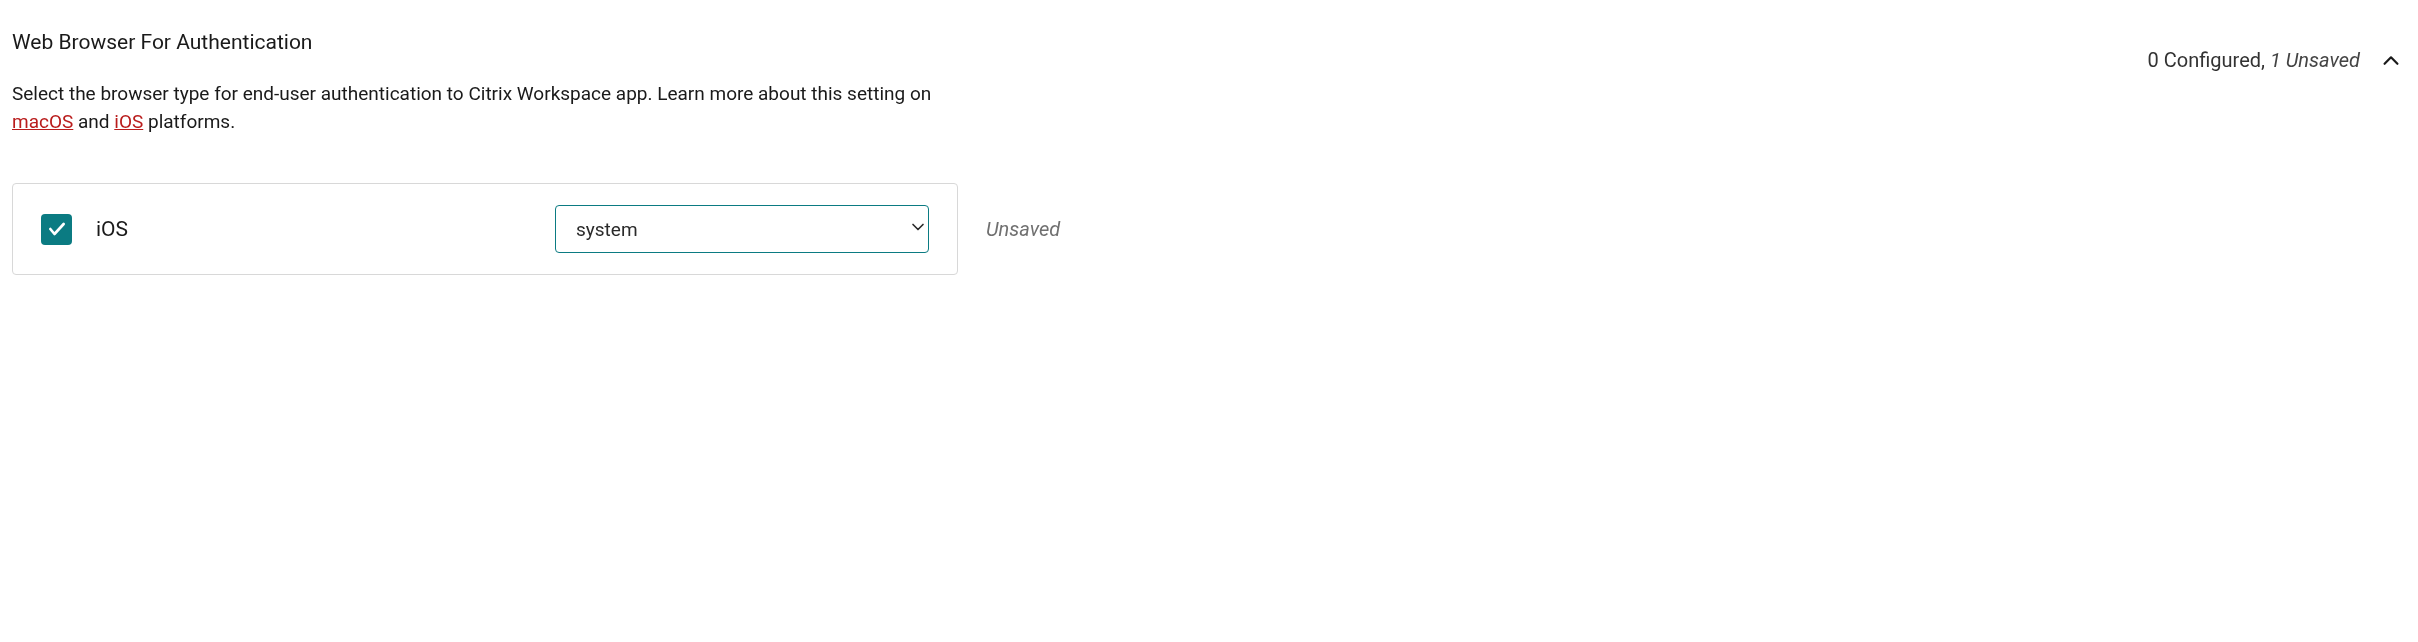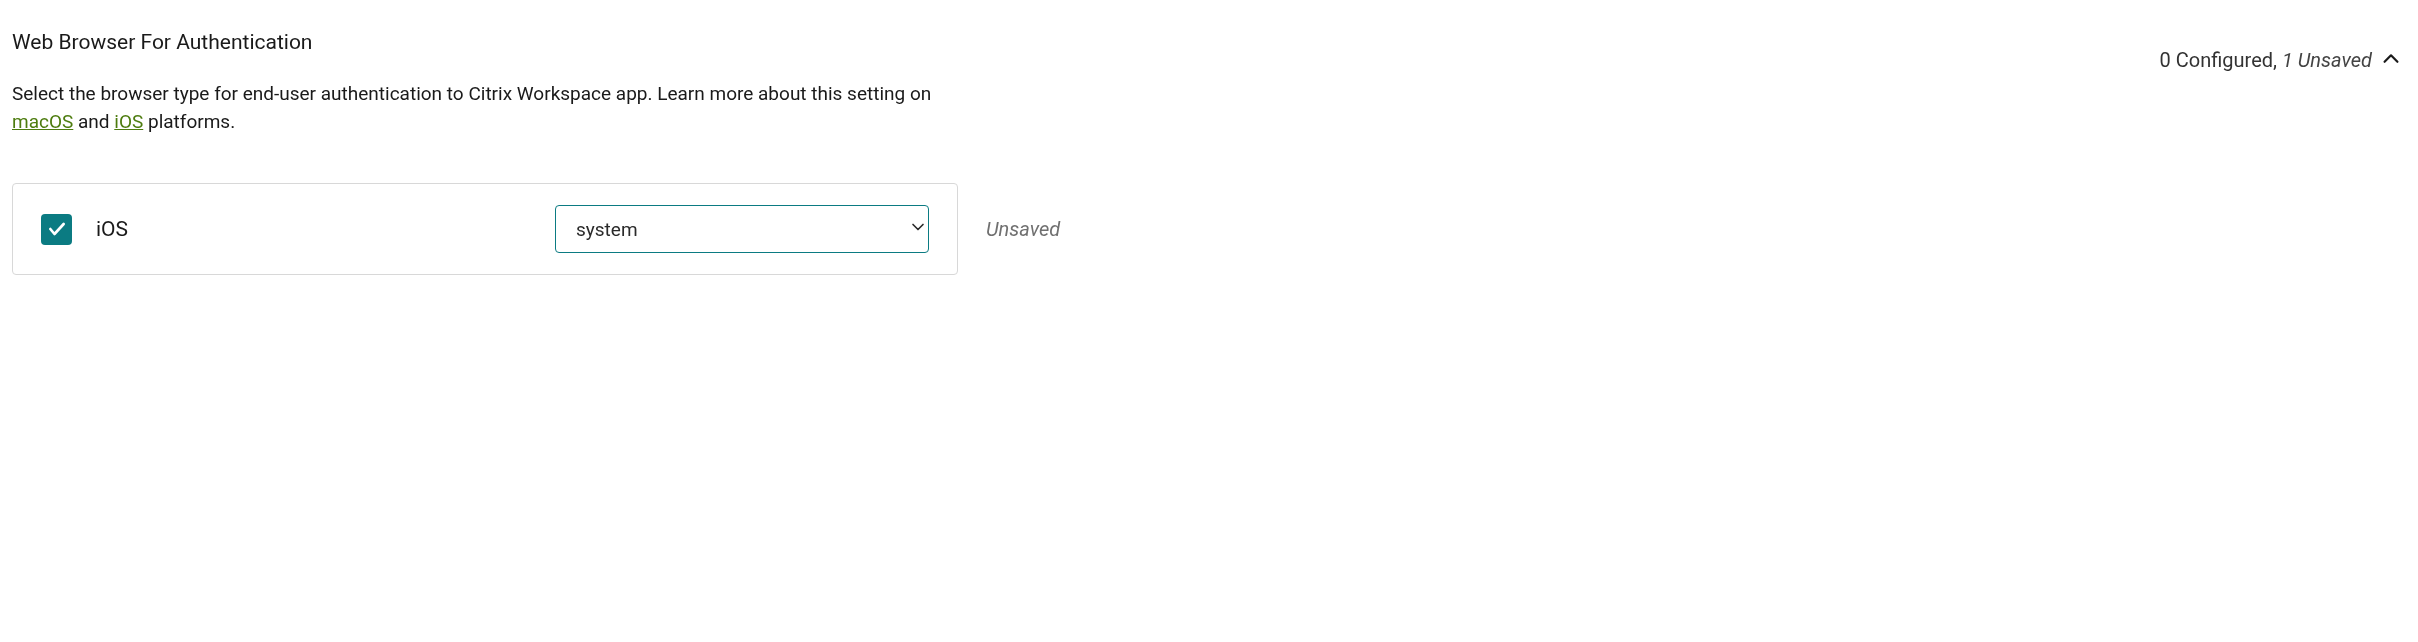--- a/index.html
+++ b/index.html
@@ -19,22 +19,22 @@
       align-items: center;
       justify-content: space-between;
       margin-bottom: 8px;
     }
     .section-title {
       font-weight: 400;
       font-size: 21px;
     }
     .status-area {
       display: flex;
-      align-items: flex-start;
-      gap: 8px;
+      align-items: flex-end;
+      gap: 20px;
       margin-right: 4px;
       margin-top: 36px;
     }
     .status-text {
       font-size: 20px;
       color: #333;
     }
     .status-text .unsaved {
       font-style: italic;
       color: #444;
@@ -46,21 +46,21 @@
       justify-content: center;
     }
     .description {
       font-size: 19px;
       color: #1a1a1a;
       margin-bottom: 48px;
       max-width: 920px;
       line-height: 1.45;
     }
     .description a {
-      color: #4d7c0f;
+      color: #b91c1c;
       text-decoration: underline;
     }
     .platforms {
       display: flex;
       flex-direction: column;
       gap: 18px;
     }
     .platform-row {
       display: flex;
       align-items: center;

